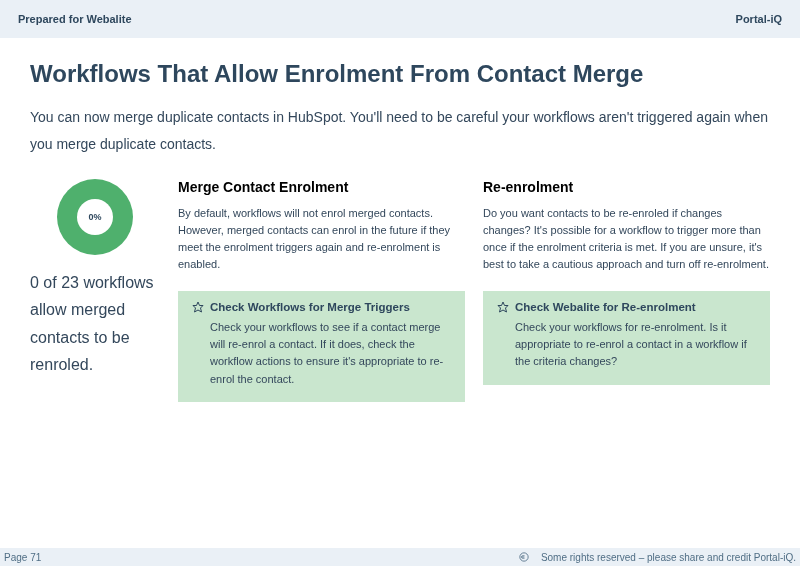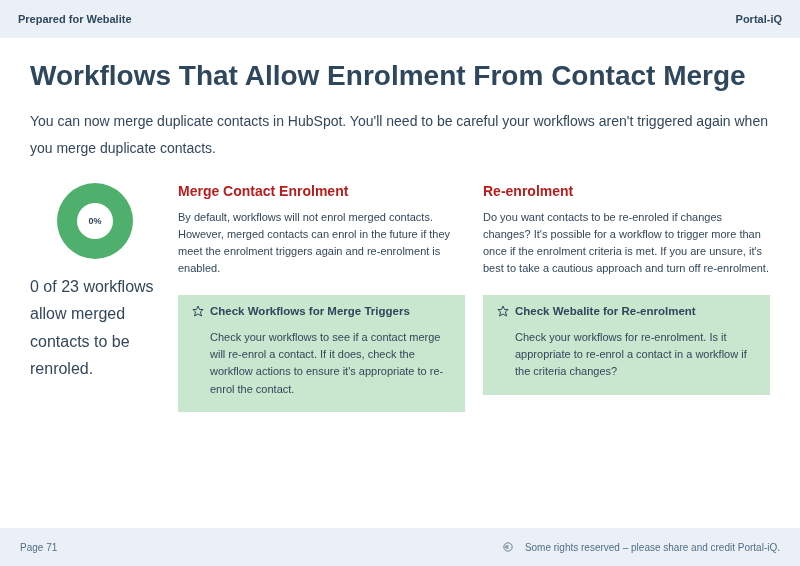--- a/index.html
+++ b/index.html
@@ -19,21 +19,21 @@
     align-items: center;
     padding: 0 18px;
     font-size: 11px;
     font-weight: 700;
     color: #2e475d;
   }
   .main {
     padding: 22px 30px 10px 30px;
   }
   h1.title {
-    font-size: 28px;
+    font-size: 24px;
     font-weight: 800;
     color: #2e475d;
     margin-bottom: 16px;
   }
   .intro {
     font-size: 14px;
     line-height: 1.9;
     color: #33475b;
     margin-bottom: 22px;
   }
@@ -77,62 +77,62 @@
     color: #33475b;
     margin-top: 14px;
   }
   .col-section {
     flex: 1;
     min-width: 0;
   }
   .section-heading {
     font-size: 14px;
     font-weight: 800;
-    color: #b91c1c;
+    color: #000000;
     margin-bottom: 10px;
   }
   .section-body {
     font-size: 11px;
     line-height: 1.55;
     color: #33475b;
     margin-bottom: 18px;
   }
   .callout {
     background: #c9e6ce;
     padding: 10px 14px 14px 14px;
   }
   .callout-title {
     font-size: 11.5px;
     font-weight: 800;
     color: #2e475d;
     display: flex;
     align-items: center;
     gap: 6px;
-    margin-bottom: 12px;
+    margin-bottom: 6px;
   }
   .callout-body {
     font-size: 11px;
     line-height: 1.55;
     color: #33475b;
     padding-left: 18px;
   }
   .star {
     flex: 0 0 12px;
   }
   .footer {
     position: absolute;
     bottom: 0;
     left: 0;
     right: 0;
     background: #eaf0f6;
-    height: 38px;
+    height: 18px;
     display: flex;
     justify-content: space-between;
     align-items: center;
-    padding: 0 20px;
+    padding: 0 4px;
     font-size: 10px;
     color: #506e85;
   }
   .footer-right {
     display: flex;
     align-items: center;
     gap: 12px;
   }
   .cc-icon {
     flex: 0 0 10px;

